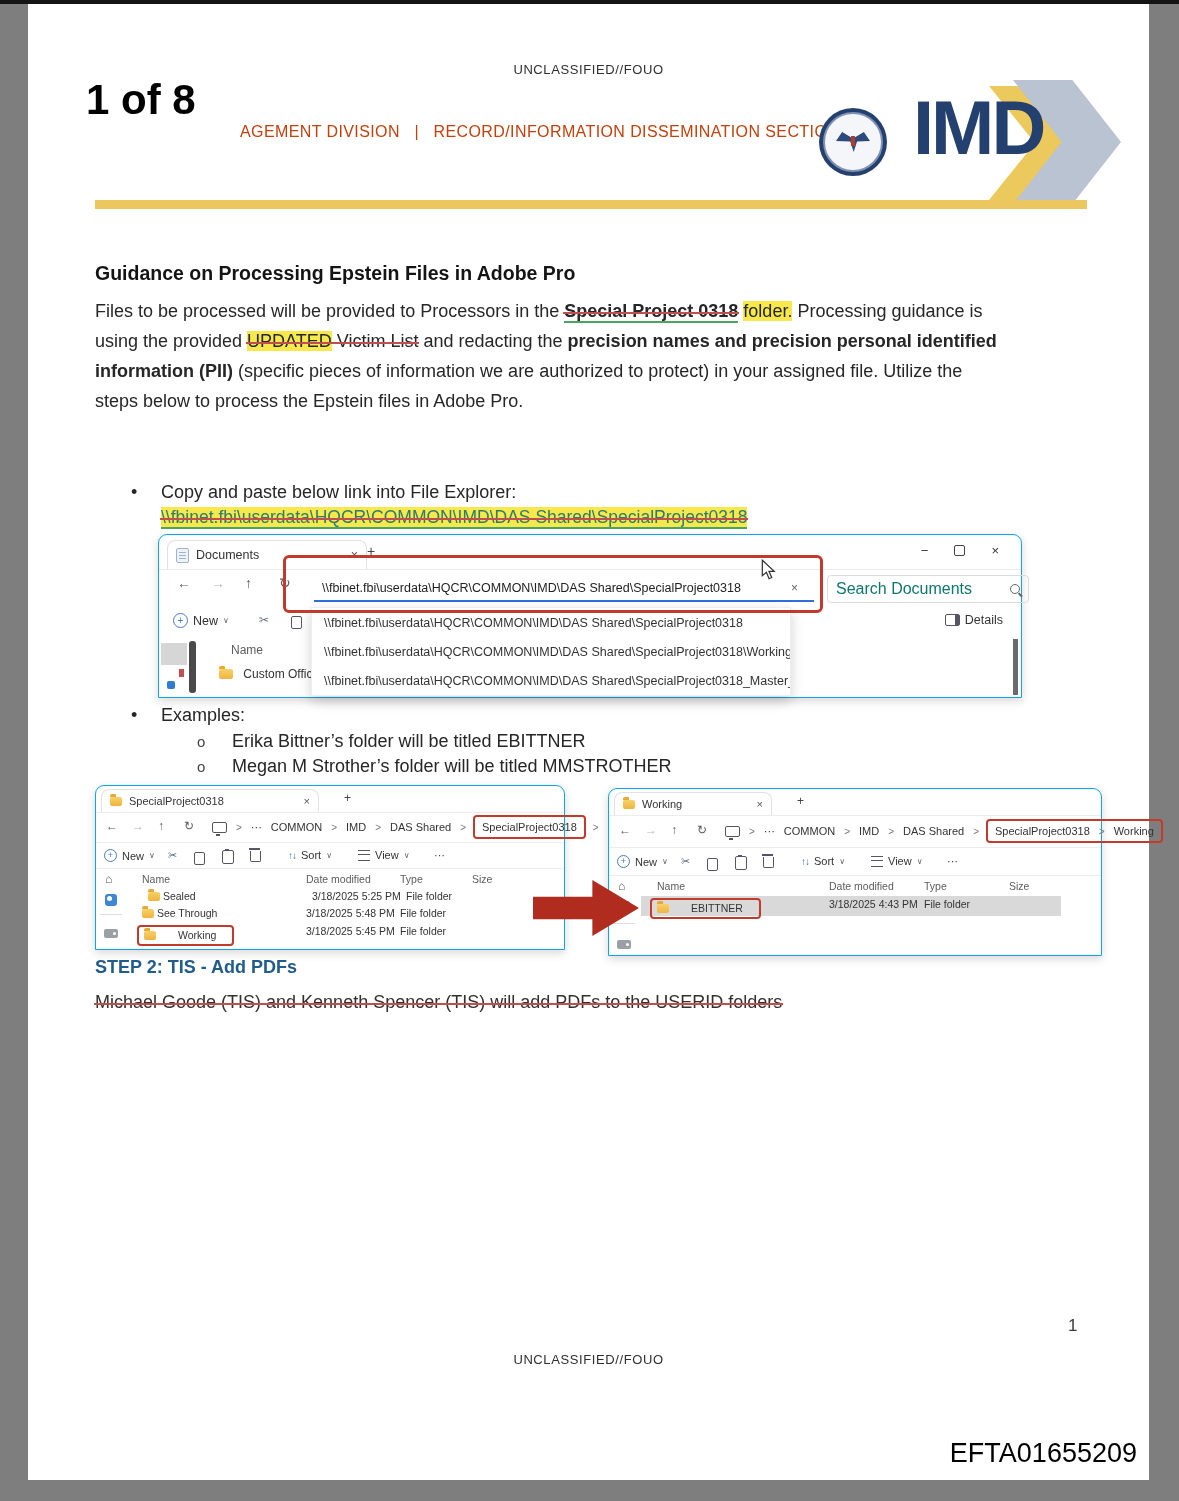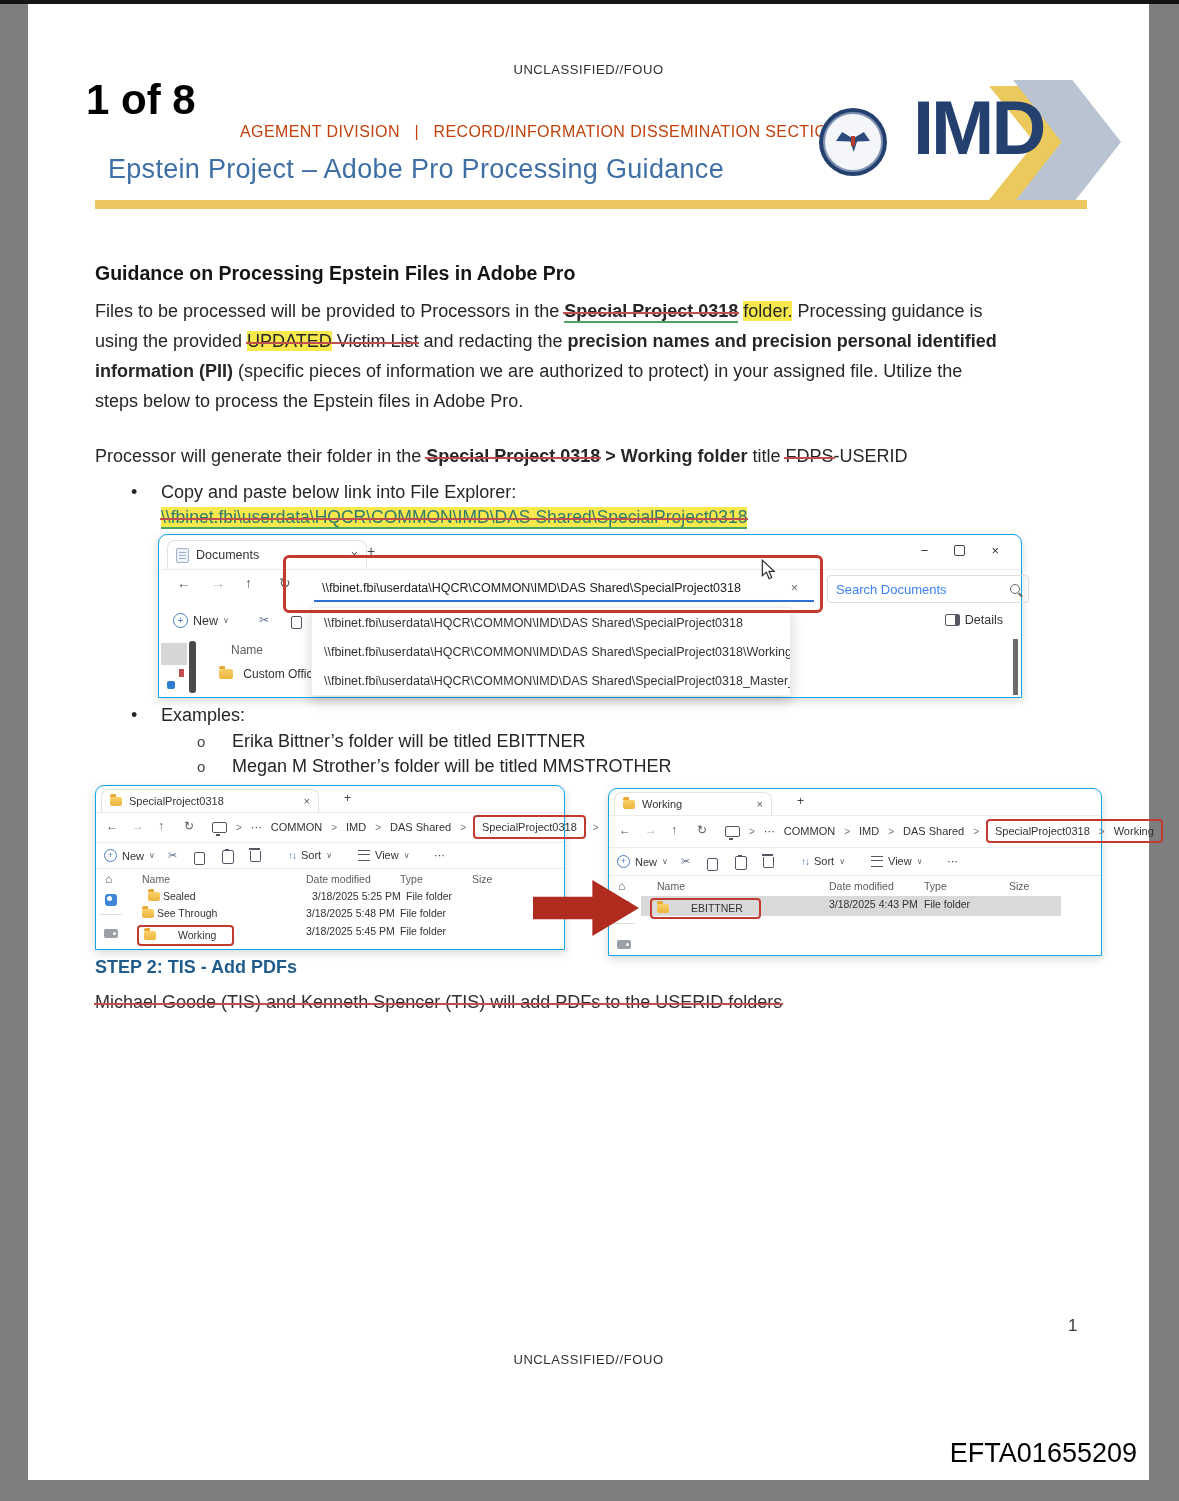--- a/index.html
+++ b/index.html
@@ -67,21 +67,21 @@
   .newtab{position:absolute;color:#444;}
   .wctl{position:absolute;display:flex;gap:26px;align-items:center;color:#333;font-size:13px;}
   .ic-max{display:inline-block;width:9px;height:9px;border:1.2px solid #444;border-radius:2px;}
   .navic{position:absolute;color:#5a5a5a;}
   .hline{position:absolute;left:0;width:100%;height:1px;background:#ececec;}
 
   .addr{position:absolute;border:none;outline:none;border-bottom:2px solid #2f6fd6;background:#fff;
         font-family:"Liberation Sans",sans-serif;font-size:12.5px;color:#222;padding:0 20px 0 8px;}
   .clearx{position:absolute;color:#666;font-size:12px;}
   .searchbox{position:absolute;border:1px solid #dcdcdc;border-radius:4px;display:flex;align-items:center;padding:0 8px;justify-content:space-between;}
-  .searchtxt{font-size:13px;color:#3b82f6;}
+  .searchtxt{font-size:16px;color:#0f766e;}
   .mag{width:8px;height:8px;border:1.5px solid #666;border-radius:50%;position:relative;display:inline-block;}
   .mag::after{content:"";position:absolute;width:5px;height:1.5px;background:#666;transform:rotate(45deg);right:-4px;bottom:-2px;}
 
   .ddpanel{position:absolute;background:#fff;border:1px solid #eee;box-shadow:0 5px 12px rgba(0,0,0,.18);z-index:4;}
   .ddrow{height:29px;display:flex;align-items:center;padding-left:12px;font-size:12.5px;color:#333;white-space:nowrap;overflow:hidden;}
 
   .toolbtn{position:absolute;display:flex;align-items:center;gap:5px;color:#333;}
   .cplus{display:inline-flex;width:13px;height:13px;border:1.3px solid #4a7dbe;border-radius:50%;color:#4a7dbe;align-items:center;justify-content:center;font-size:10px;line-height:1;}
   .caret{font-size:8px;color:#666;}
   .gicon{position:absolute;color:#5b6e8c;}
@@ -132,39 +132,37 @@
 </head>
 <body>
 
 <div class="canvas">
   <div class="topstrip"></div>
   <div class="page">
 
     <div class="abs c-top">UNCLASSIFIED//FOUO</div>
     <div class="abs pglabel">1 of 8</div>
     <div class="abs divline">AGEMENT DIVISION   |   RECORD/INFORMATION DISSEMINATION SECTION</div>
-    <div class="abs title">Epstein Project – Adobe Pro Processing Guidance</div>
 
     <div class="abs logo">
       <div class="chev chev-y"></div>
       <div class="chev chev-g"></div>
       <div class="seal">
         <div class="seal-in">
           <div class="eagle"></div>
           <div class="seal-red"></div>
         </div>
       </div>
       <div class="imdtxt">IMD</div>
     </div>
     <div class="abs goldbar"></div>
 
     <div class="abs h1">Guidance on Processing Epstein Files in Adobe Pro</div>
     <div class="abs para"><span>Files to be processed will be provided to Processors in the </span><span class="b sr ug">Special Project 0318</span><span> </span><span class="hl">folder.</span><span> Processing guidance is using the provided </span><span class="hl sr">UPDATED</span><span class="sr"> Victim List</span><span> and redacting the </span><span class="b">precision names and precision personal identified information (PII)</span><span> (specific pieces of information we are authorized to protect) in your assigned file. Utilize the steps below to process the Epstein files in Adobe Pro.</span></div>
 
-    <div class="abs line18 step1line"><span>Processor will generate their folder in the </span><span class="b sr">Special Project 0318</span><span class="b"> &gt; Working folder</span><span> title </span><span class="sr">FDPS</span><span>-USERID</span></div>
 
     <div class="abs line18 bullet1"><span class="bmark">•</span><span>Copy and paste below link into File Explorer:</span></div>
     <div class="abs linkline"><span class="link hl sr ug">\\fbinet.fbi\userdata\HQCR\COMMON\IMD\DAS Shared\SpecialProject0318</span></div>
 
     <div class="abs xwin w1">
       <div class="tab" style="left:8px;top:5px;width:182px;height:28px;font-size:12.5px;">
         <span class="doc-ic"></span>
         <span class="ttl">Documents</span>
         <span class="tclose">×</span>
       </div>

